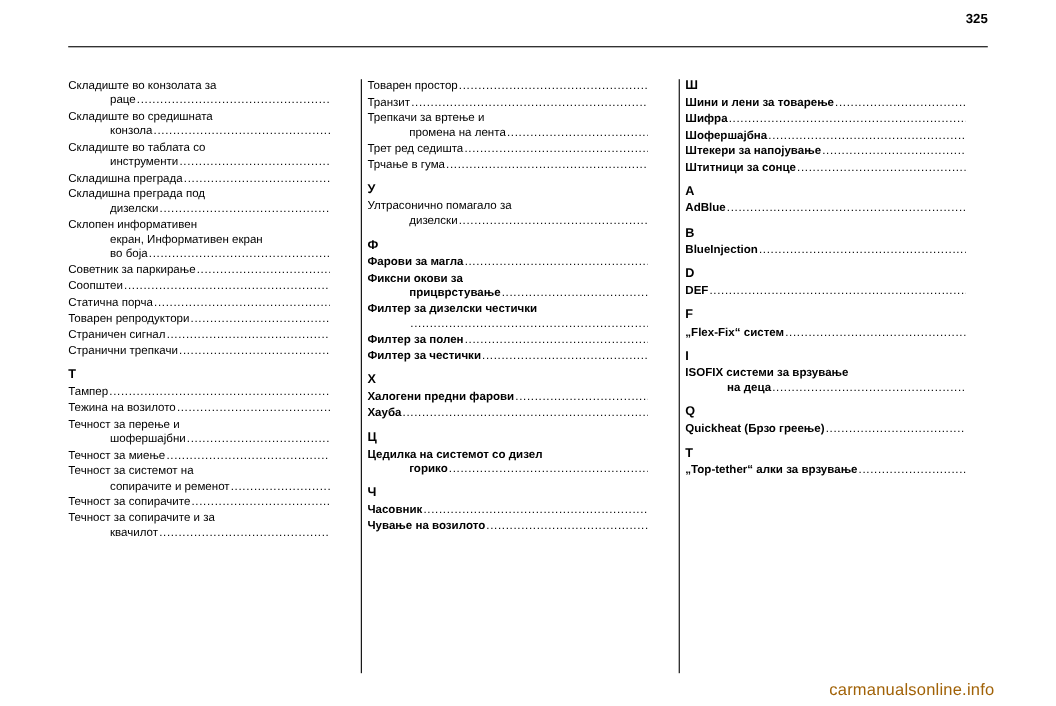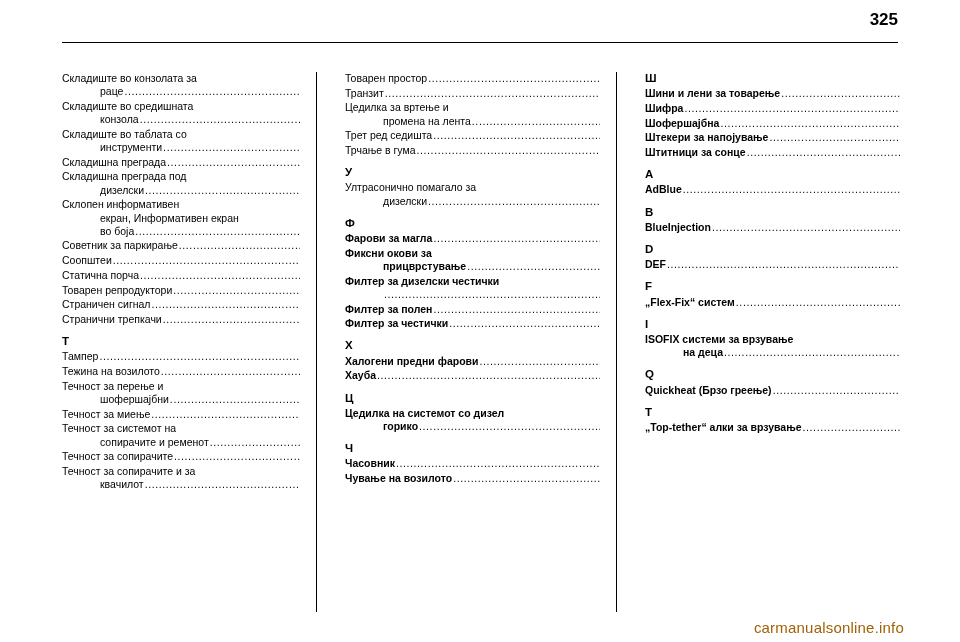--- a/index.html
+++ b/index.html
@@ -19,49 +19,49 @@
     position: absolute;
     left: 0;
     top: 0;
     width: 960px;
     height: 642px;
   }
   .page-number {
     position: absolute;
     right: 62px;
     top: 10px;
-    font-size: 17px;
+    font-size: 12px;
     font-weight: bold;
     letter-spacing: 0px;
   }
   .header-rule {
     position: absolute;
     left: 62px;
     top: 42px;
     width: 836px;
     height: 1px;
     background: #000000;
   }
   .columns {
     position: absolute;
     left: 62px;
     top: 72px;
     width: 836px;
     height: 540px;
     display: flex;
-    gap: 0px;
+    gap: 12px;
   }
   .col {
     width: 238px;
     position: relative;
     padding-right: 16px;
   }
   .col.divider-left {
     border-left: 1px solid #000000;
-    padding-left: 28px;
+    padding-left: 5px;
     width: 255px;
   }
   .col-inner {
     font-size: 10.5px;
     line-height: 13.2px;
   }
   .letter {
     font-weight: bold;
     font-size: 11.5px;
     margin-top: 9px;
@@ -202,21 +202,21 @@
     </div>
     <div class="col divider-left">
       <div class="col-inner" id="col-2">
           <div class="entry">
             <div class="line row-fill"><span class="txt">Товарен простор</span><span class="leader"></span></div>
           </div>
           <div class="entry">
             <div class="line row-fill"><span class="txt">Транзит</span><span class="leader"></span></div>
           </div>
           <div class="entry">
-            <div class="line"><span class="txt">Цедилка за вртење и</span></div>
+            <div class="line"><span class="txt">Трепкачи за вртење и</span></div>
             <div class="line indent row-fill"><span class="txt">промена на лента</span><span class="leader"></span></div>
           </div>
           <div class="entry">
             <div class="line row-fill"><span class="txt">Трет ред седишта</span><span class="leader"></span></div>
           </div>
           <div class="entry">
             <div class="line row-fill"><span class="txt">Трчање в гума</span><span class="leader"></span></div>
           </div>
           <div class="letter">У</div>
           <div class="entry">

